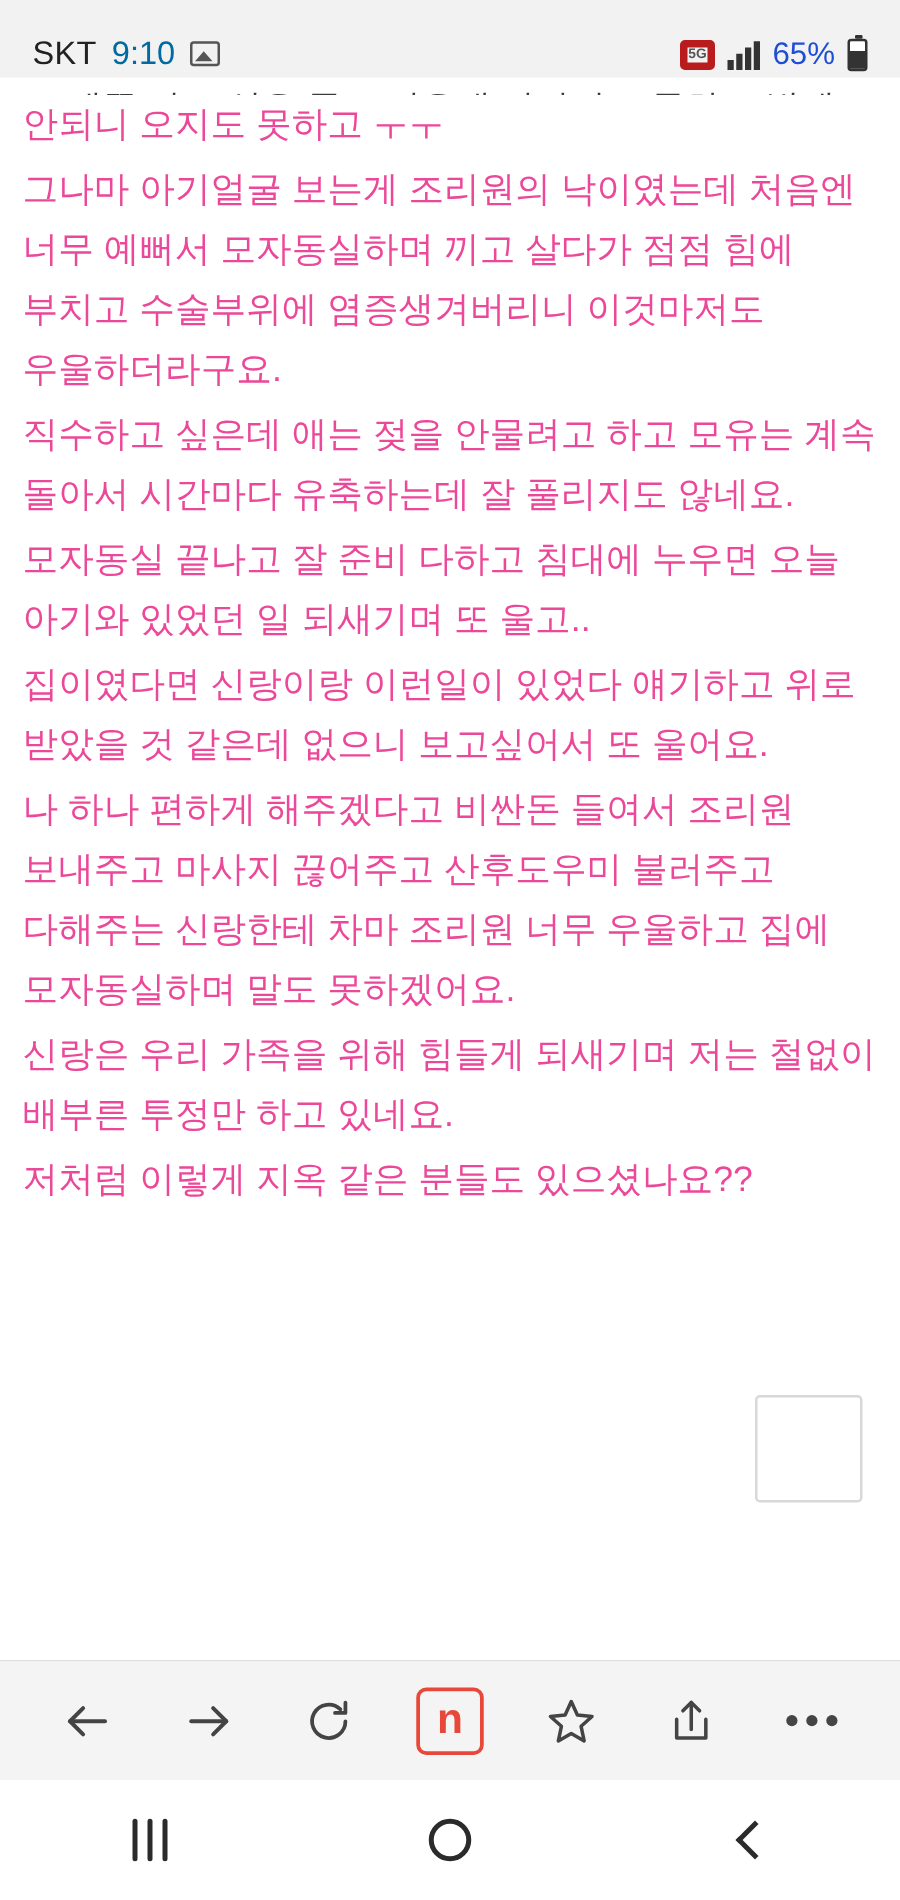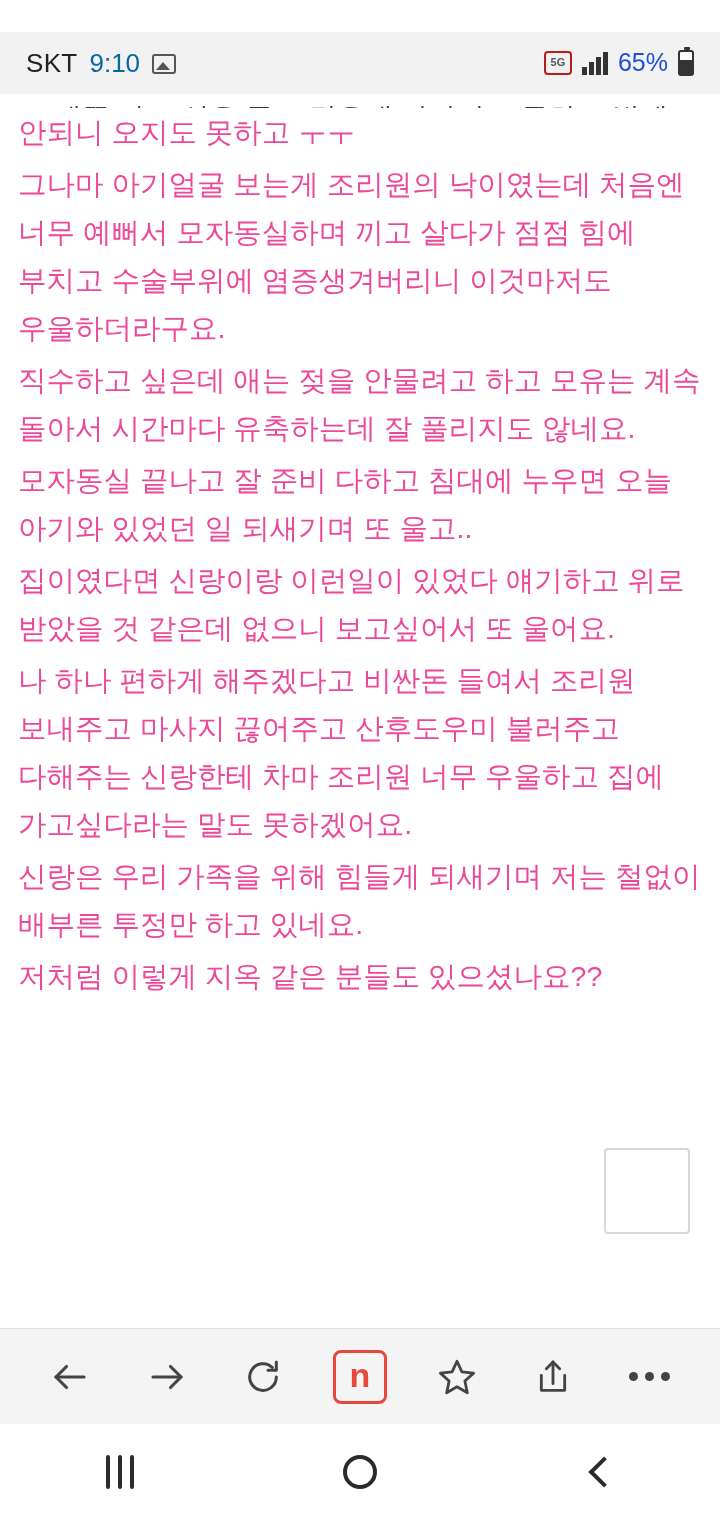--- a/index.html
+++ b/index.html
@@ -17,24 +17,23 @@
     background: #ffffff;
     display: flex;
     flex-direction: column;
   }
 
   
   .status-bar {
     height: 62px;
     background: #f2f2f2;
     display: flex;
-    align-items: flex-start;
-    padding: 16px 26px;
+    align-items: flex-end;
+    padding: 4px 26px;
     flex: 0 0 auto;
-    margin-top: 32px;
   }
   .status-left {
     display: flex;
     align-items: center;
     gap: 12px;
   }
   .carrier {
     font-size: 26px;
     color: #222;
     letter-spacing: .3px;
@@ -64,21 +63,21 @@
     content: "";
     position: absolute;
     left: 2px; bottom: 2px;
     width: 0; height: 0;
     border-left: 7px solid transparent;
     border-right: 7px solid transparent;
     border-bottom: 8px solid #555;
   }
   .icon-5g {
     width: 28px; height: 24px;
-    border: 2px solid #b91c1c;
+    border: 6px solid #b91c1c;
     border-radius: 4px;
     font-size: 11px;
     line-height: 11px;
     color: #555;
     display: flex;
     align-items: center;
     justify-content: center;
     font-weight: bold;
   }
   .icon-signal {
@@ -261,21 +260,21 @@
     </div>
   </div>
 
   <div class="content">
     <div class="clipped-line">그 때쯤 가고 싶은 곳도 많은데 나가지도 못하고 밖에 볼 수가</div>
     <p class="para">안되니 오지도 못하고 ㅜㅜ</p>
     <p class="para">그나마 아기얼굴 보는게 조리원의 낙이였는데 처음엔 너무 예뻐서 모자동실하며 끼고 살다가 점점 힘에 부치고 수술부위에 염증생겨버리니 이것마저도 우울하더라구요.</p>
     <p class="para">직수하고 싶은데 애는 젖을 안물려고 하고 모유는 계속 돌아서 시간마다 유축하는데 잘 풀리지도 않네요.</p>
     <p class="para">모자동실 끝나고 잘 준비 다하고 침대에 누우면 오늘 아기와 있었던 일 되새기며 또 울고..</p>
     <p class="para">집이였다면 신랑이랑 이런일이 있었다 얘기하고 위로 받았을 것 같은데 없으니 보고싶어서 또 울어요.</p>
-    <p class="para">나 하나 편하게 해주겠다고 비싼돈 들여서 조리원 보내주고 마사지 끊어주고 산후도우미 불러주고 다해주는 신랑한테 차마 조리원 너무 우울하고 집에 가고싶다라는 말도 못하겠어요.</p>
+    <p class="para">나 하나 편하게 해주겠다고 비싼돈 들여서 조리원 보내주고 마사지 끊어주고 산후도우미 불러주고 다해주는 신랑한테 차마 조리원 너무 우울하고 집에 모자동실하며 말도 못하겠어요.</p>
     <p class="para">신랑은 우리 가족을 위해 힘들게 되새기며 저는 철없이 배부른 투정만 하고 있네요.</p>
     <p class="para">저처럼 이렇게 지옥 같은 분들도 있으셨나요??</p>
 
     <div class="bookmark-row">
       <div class="bookmark-btn">
         
       </div>
     </div>
 
   </div>

